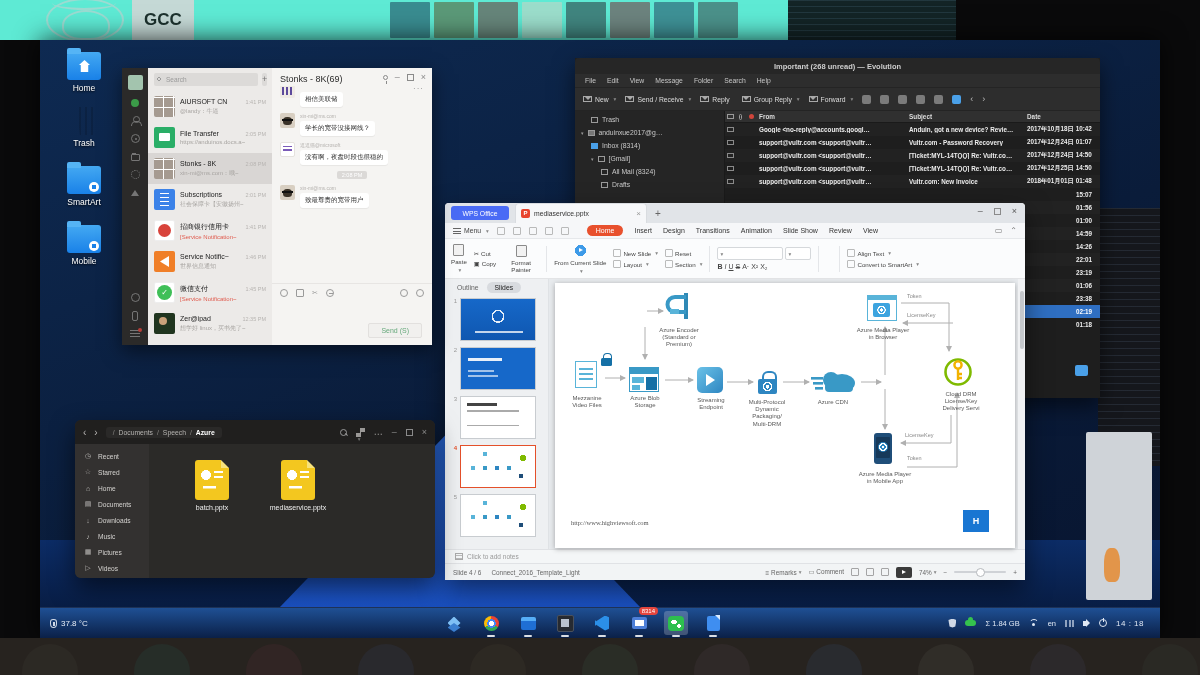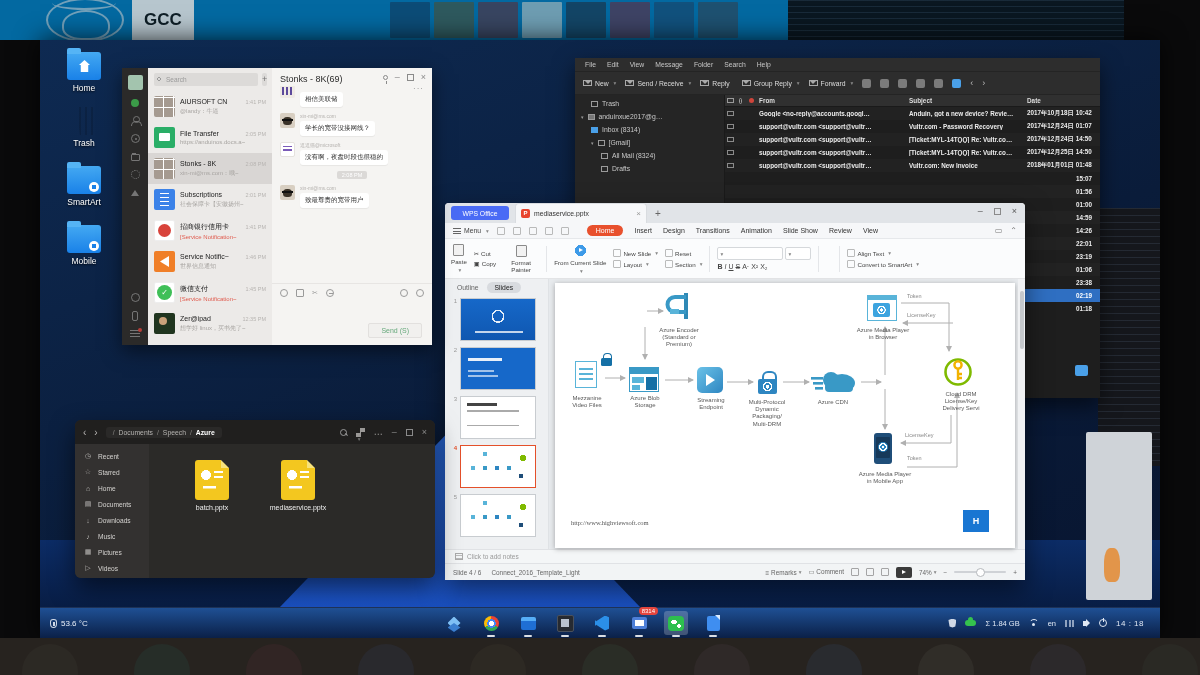--- a/index.html
+++ b/index.html
@@ -1,21 +1,21 @@
 <!DOCTYPE html>
 <html><head>
 <meta charset="utf-8">
 <style>
 *{margin:0;padding:0;box-sizing:border-box}
 body{font-family:"Liberation Sans",sans-serif;background:#000}
 .stage{position:relative;width:1200px;height:675px;overflow:hidden;background:#0a0a0b}
 .pre{white-space:pre-line}
 
 
-.ftop{position:absolute;left:0;top:0;width:1124px;height:40px;background:#0369a1;overflow:hidden}
+.ftop{position:absolute;left:0;top:0;width:956px;height:40px;background:#5eead4;overflow:hidden}
 .gnu{position:absolute;left:46px;top:-2px;width:78px;height:44px;border:2px solid #cfcfcf;border-radius:50%;opacity:.55}
 .gnu::before{content:"";position:absolute;left:14px;top:10px;width:44px;height:26px;border:2px solid #cfcfcf;border-radius:50% 50% 40% 40%}
 .gnu::after{content:"";position:absolute;left:4px;top:-4px;width:64px;height:12px;border-bottom:2px solid #cfcfcf;border-radius:50%}
 .gccbox{position:absolute;left:132px;top:0;width:62px;height:40px;background:#d7d7d7;color:#111;font-weight:bold;font-size:17px;display:flex;align-items:center;justify-content:center;opacity:.85}
 .steam{position:absolute;left:388px;top:0;width:372px;height:40px;display:flex;gap:4px;padding:2px;opacity:.5}
 .steam i{width:40px;height:36px;border-radius:1px}
 .steam i:nth-child(1){background:#16304e}.steam i:nth-child(2){background:#5a4a1e}.steam i:nth-child(3){background:#6e2222}.steam i:nth-child(4){background:#d8d2c4}.steam i:nth-child(5){background:#23232d}.steam i:nth-child(6){background:#7a1f2b}.steam i:nth-child(7){background:#1f3a5a}.steam i:nth-child(8){background:#3a3a42}
 .codep{position:absolute;left:788px;top:0;width:412px;height:40px;background:#0b0f14;opacity:.9;background-image:repeating-linear-gradient(180deg,rgba(130,165,205,.14) 0 1px,transparent 1px 6px)}
 .fbot{position:absolute;left:0;bottom:0;width:1200px;height:37px;background:#27231f;overflow:hidden}
 .fbot i{position:absolute;top:6px;width:56px;height:56px;border-radius:50%;opacity:.8}
@@ -374,20 +374,21 @@
         <div class="dicon">
           <div class="dic ic-repos"></div>
           <div class="dlabel">Mobile</div>
         </div>
       </div>
 
     <div class="sl-code"></div>
     <div class="sl-photo"></div>
 
     <div class="evo">
+      <div class="evo-title">Important (268 unread) — Evolution</div>
       <div class="evo-menu">
 
       <span>File</span>
           <span>Edit</span>
           <span>View</span>
           <span>Message</span>
           <span>Folder</span>
           <span>Search</span>
           <span>Help</span>
         </div>
@@ -1090,21 +1091,21 @@
               <span class="pptx"></span>
               <span class="fname">mediaservice.pptx</span>
             </div>
           </div>
       </div>
     </div>
 
     <div class="tb">
       <span class="tb-temp">
           <span class="tempico"></span>
-          <span>53.6 °C</span>
+          <span>37.8 °C</span>
         </span>
       <span class="tb-apps">
 
           <div class="slot tb-launcher"></div>
 
           <div class="slot tb-chrome run">
             <i class="ind"></i>
           </div>
 
           <div class="slot tb-files run">

